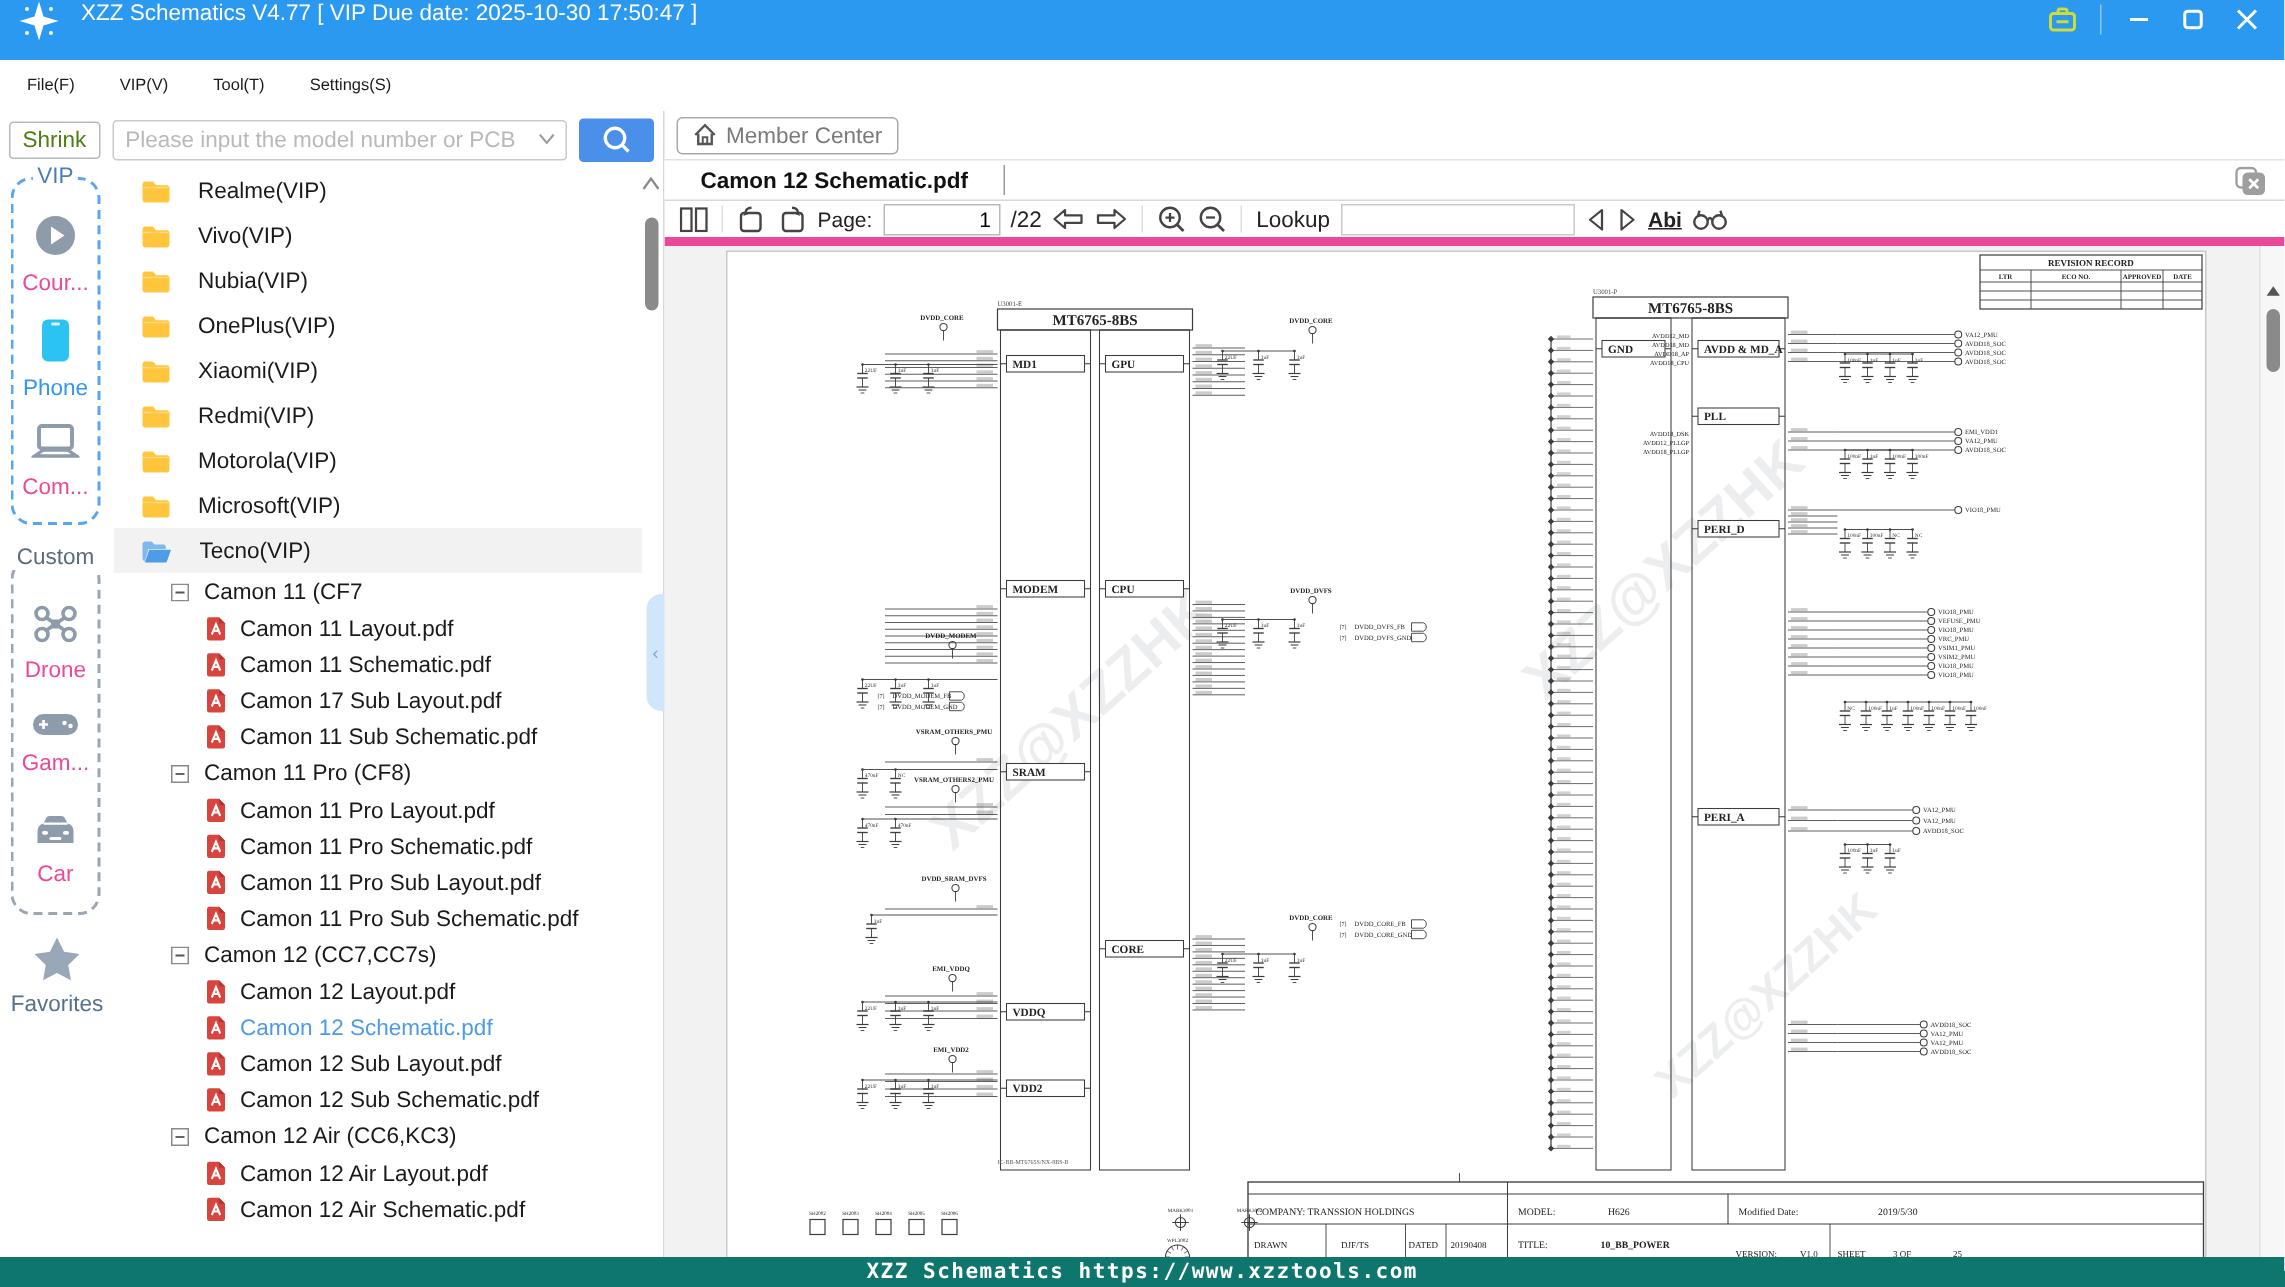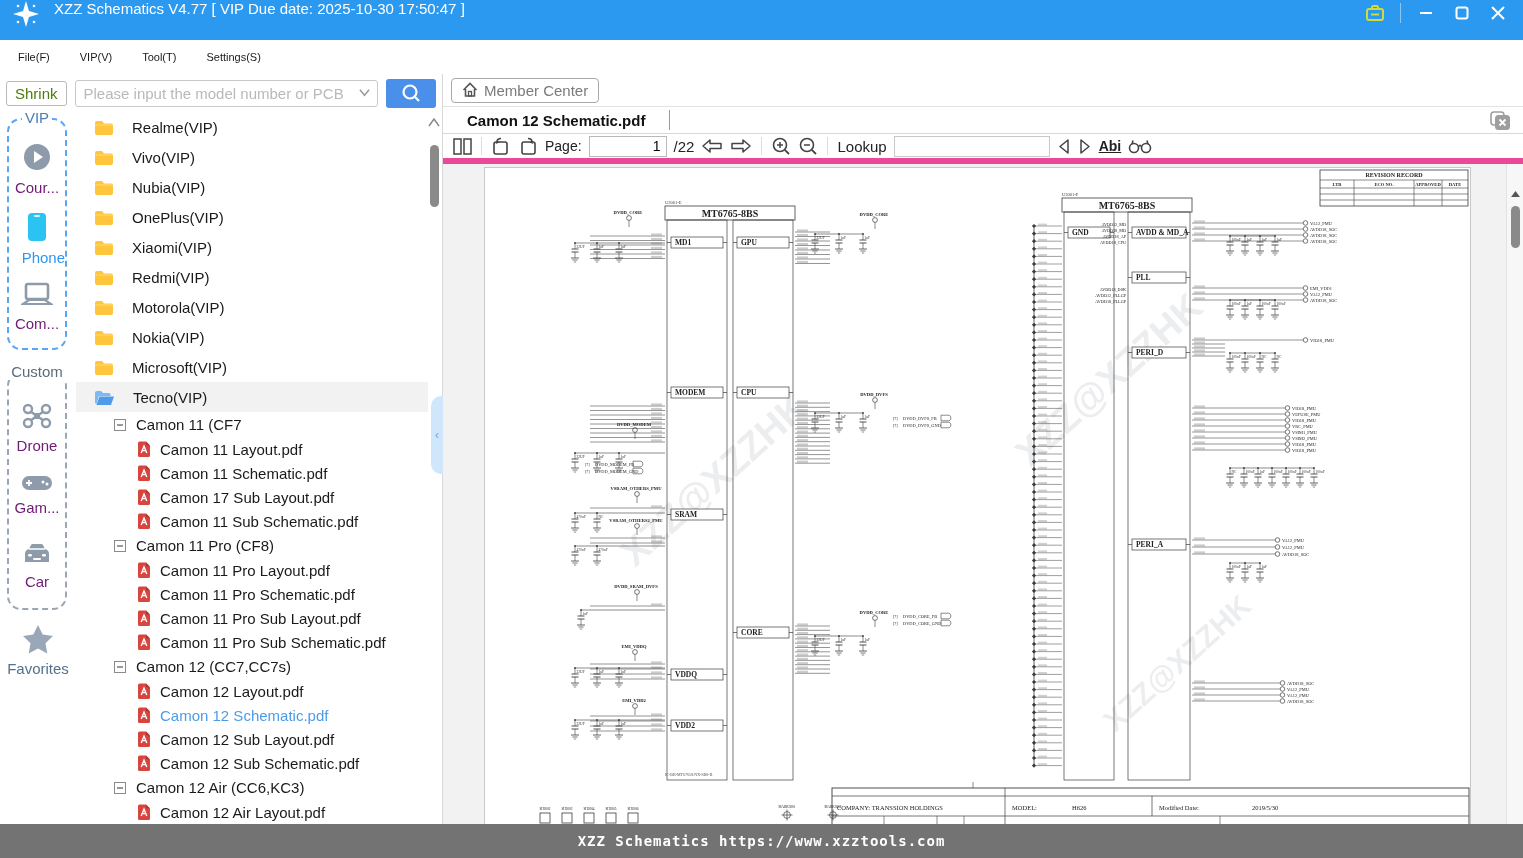--- a/index.html
+++ b/index.html
@@ -35,22 +35,22 @@
   .left-body { flex:1; display:flex; min-height:0; }
 
   
   .rail { width:76px; flex:none; position:relative; background:#fff; }
   .rail-group { position:absolute; left:7px; right:9px; border:2px dashed #9ba6b2; border-radius:14px; }
   .rail-group.vip { top:6px; height:232px; border-color:#58a6f3; }
   .rail-group.custom { top:260px; height:238px; }
   .rail-group-label { position:absolute; top:-11px; left:50%; transform:translateX(-50%); background:#fff; padding:0 3px; font-size:15px; color:#4a7fb5; white-space:nowrap; }
   .rail-group.custom .rail-group-label { color:#5b6b7c; }
   .rail-item { position:absolute; left:0; right:0; text-align:center; cursor:pointer; }
-  .rail-item .lbl { display:block; margin-top:3px; font-size:15px; color:#701a75; }
-  .rail-item.active .lbl { color:#2f97f0;text-align:right; }
+  .rail-item .lbl { display:block; margin-top:3px; font-size:15px; color:#ec4899; }
+  .rail-item.active .lbl { color:#2f97f0; }
   .favorites { position:absolute; top:512px; left:0; right:0; text-align:center; cursor:pointer; }
   .favorites .lbl { display:block; margin-top:2px; font-size:15px; color:#53718f; }
 
   
   .tree { flex:1; position:relative; overflow:hidden; background:#fff; }
   .tree-list { position:absolute; inset:0 14px 0 0; }
   .row { display:flex; align-items:center; gap:18px; font-size:15px; color:#1a1a1a; cursor:pointer; white-space:nowrap; }
   .row.folder { height:30px; padding-left:18px; }
   .row.folder.selected { background:#f2f2f2; }
   .row.group { height:25px; padding-left:38px; gap:10px; }
@@ -74,21 +74,21 @@
   .lookup-input { width:156px; height:21px; border:1px solid #c9c9c9; font-size:14px; padding:0 5px; font-family:"Liberation Sans",sans-serif; }
   .abi { font-size:14px; color:#222; text-decoration:underline; cursor:pointer; font-weight:bold; }
 
   .canvas { flex:1; position:relative; background:#f2f2f2; overflow:hidden; min-height:0; }
   .pdf-page { position:absolute; left:42px; top:4px; width:985px; height:672px; background:#fff; box-shadow:0 0 0 1px #c8c8c8; }
   .pdf-scrollbar { position:absolute; right:0; top:0; bottom:0; width:17px; background:#f7f7f7; border-left:1px solid #e3e3e3; }
   .pdf-scroll-caret { position:absolute; top:26px; left:3px; color:#555; }
   .pdf-scroll-thumb { position:absolute; top:42px; left:4px; width:9px; height:42px; background:#8a8a8a; border-radius:5px; }
 
   
-  .statusbar { height:34px; flex:none; background:#737373; display:flex; align-items:center; justify-content:center; }
+  .statusbar { height:20px; flex:none; background:#0f766e; display:flex; align-items:center; justify-content:center; }
   .statusbar span { color:#fff; font-family:"DejaVu Sans Mono", monospace; font-size:14px; font-weight:bold; letter-spacing:1px; }
 
   svg text { user-select:none; }
 </style>
 </head>
 <body>
 
 <div class="app">
 
   <div class="titlebar">
@@ -242,27 +242,20 @@
                   <path d="M1 6 H19" stroke="#ffda7a" stroke-width="1"></path>
                 </svg>
                 <span>Redmi(VIP)</span>
               </div>
               <div class="row folder">
                 <svg width="20" height="17" viewBox="0 0 20 17">
                   <path d="M1 4 Q1 2 3 2 H8 L10 4.5 H17 Q19 4.5 19 6.5 V14 Q19 16 17 16 H3 Q1 16 1 14 Z" fill="#ffc53d"></path>
                   <path d="M1 6 H19" stroke="#ffda7a" stroke-width="1"></path>
                 </svg>
                 <span>Motorola(VIP)</span>
-              </div>
-              <div class="row folder">
-                <svg width="20" height="17" viewBox="0 0 20 17">
-                  <path d="M1 4 Q1 2 3 2 H8 L10 4.5 H17 Q19 4.5 19 6.5 V14 Q19 16 17 16 H3 Q1 16 1 14 Z" fill="#ffc53d"></path>
-                  <path d="M1 6 H19" stroke="#ffda7a" stroke-width="1"></path>
-                </svg>
-                <span>Nokia(VIP)</span>
               </div>
               <div class="row folder">
                 <svg width="20" height="17" viewBox="0 0 20 17">
                   <path d="M1 4 Q1 2 3 2 H8 L10 4.5 H17 Q19 4.5 19 6.5 V14 Q19 16 17 16 H3 Q1 16 1 14 Z" fill="#ffc53d"></path>
                   <path d="M1 6 H19" stroke="#ffda7a" stroke-width="1"></path>
                 </svg>
                 <span>Microsoft(VIP)</span>
               </div>
               <div class="row folder selected">
                 <svg width="21" height="17" viewBox="0 0 21 17">

